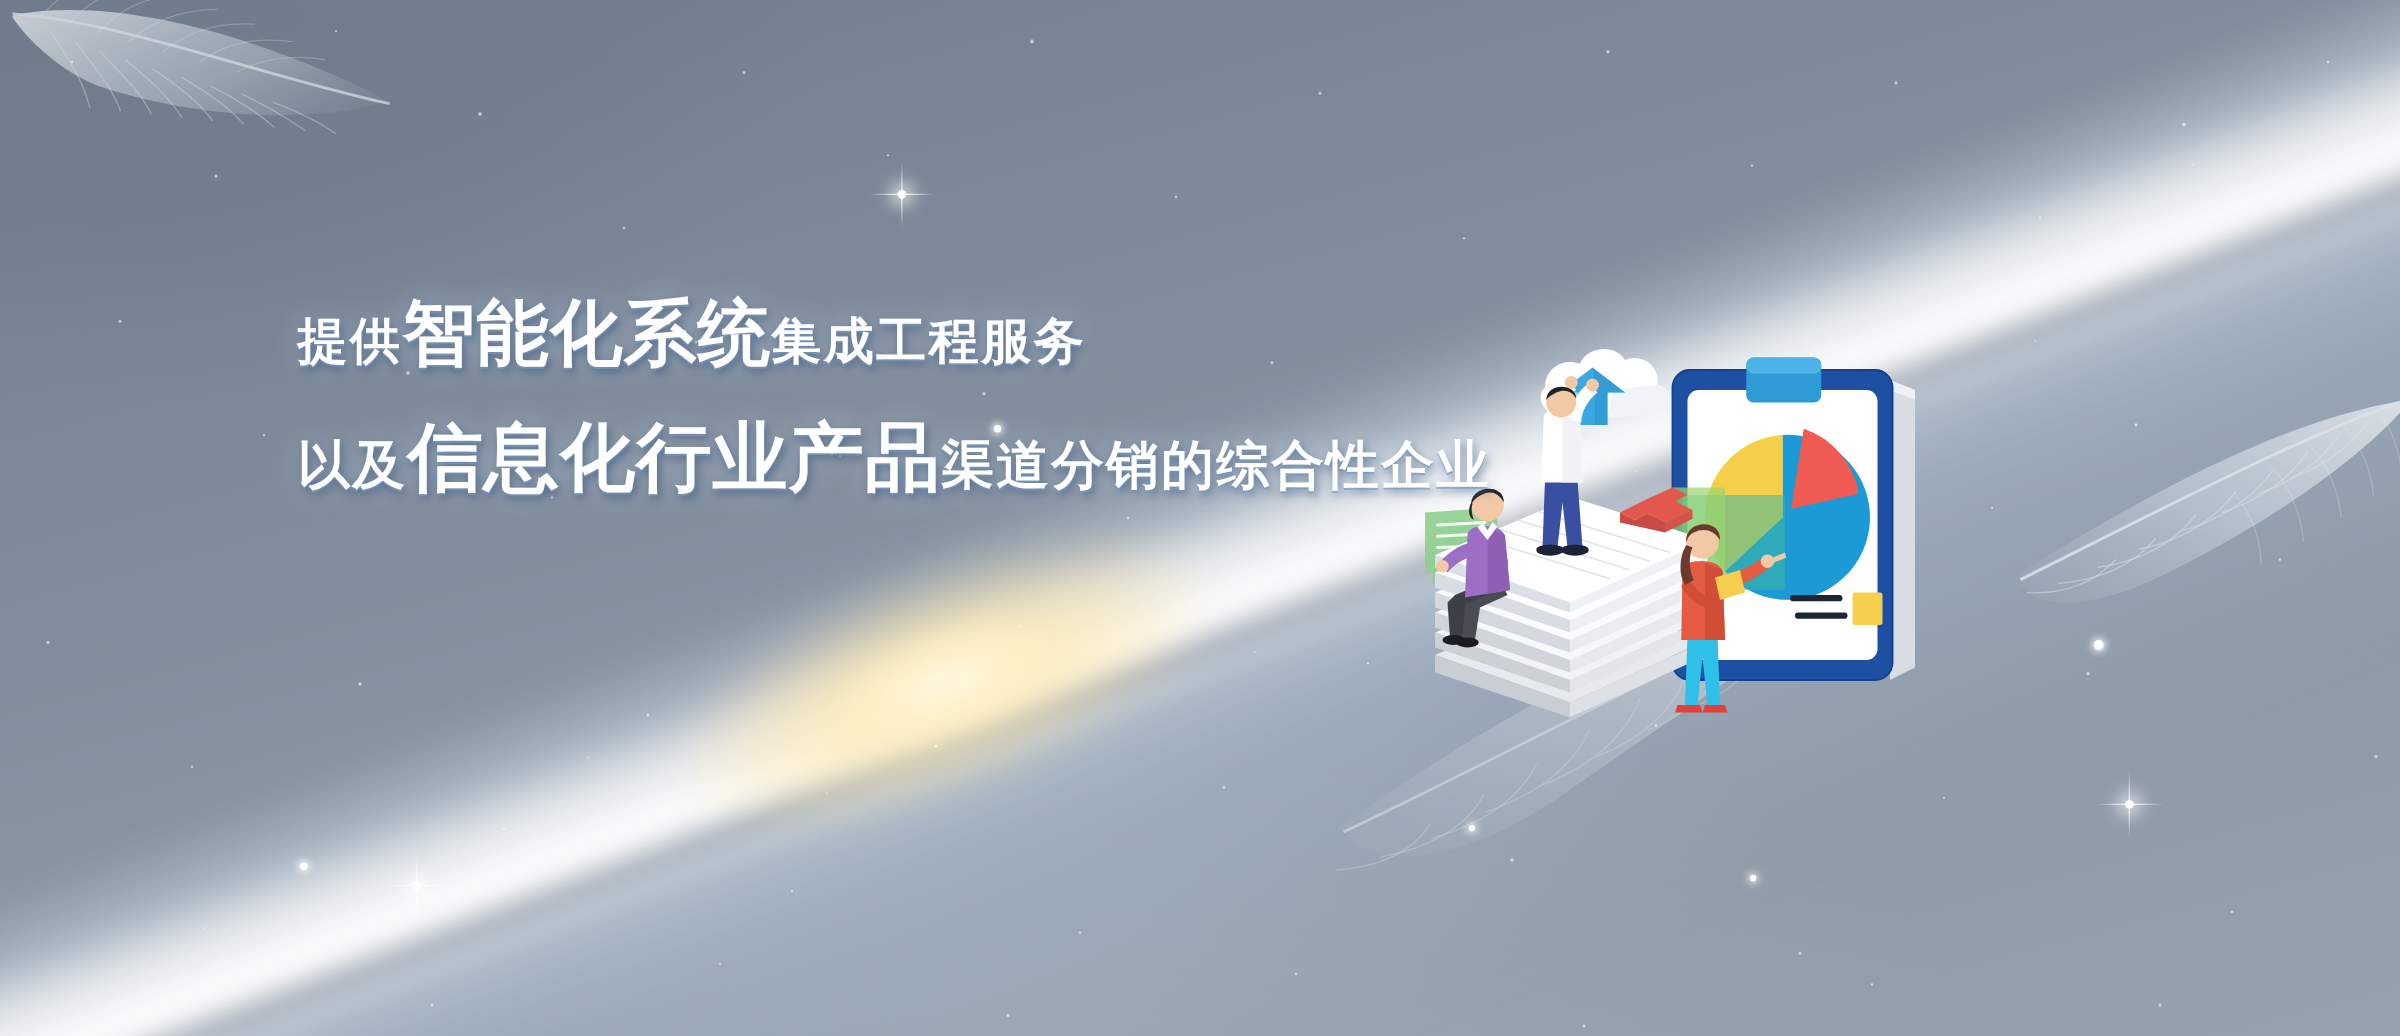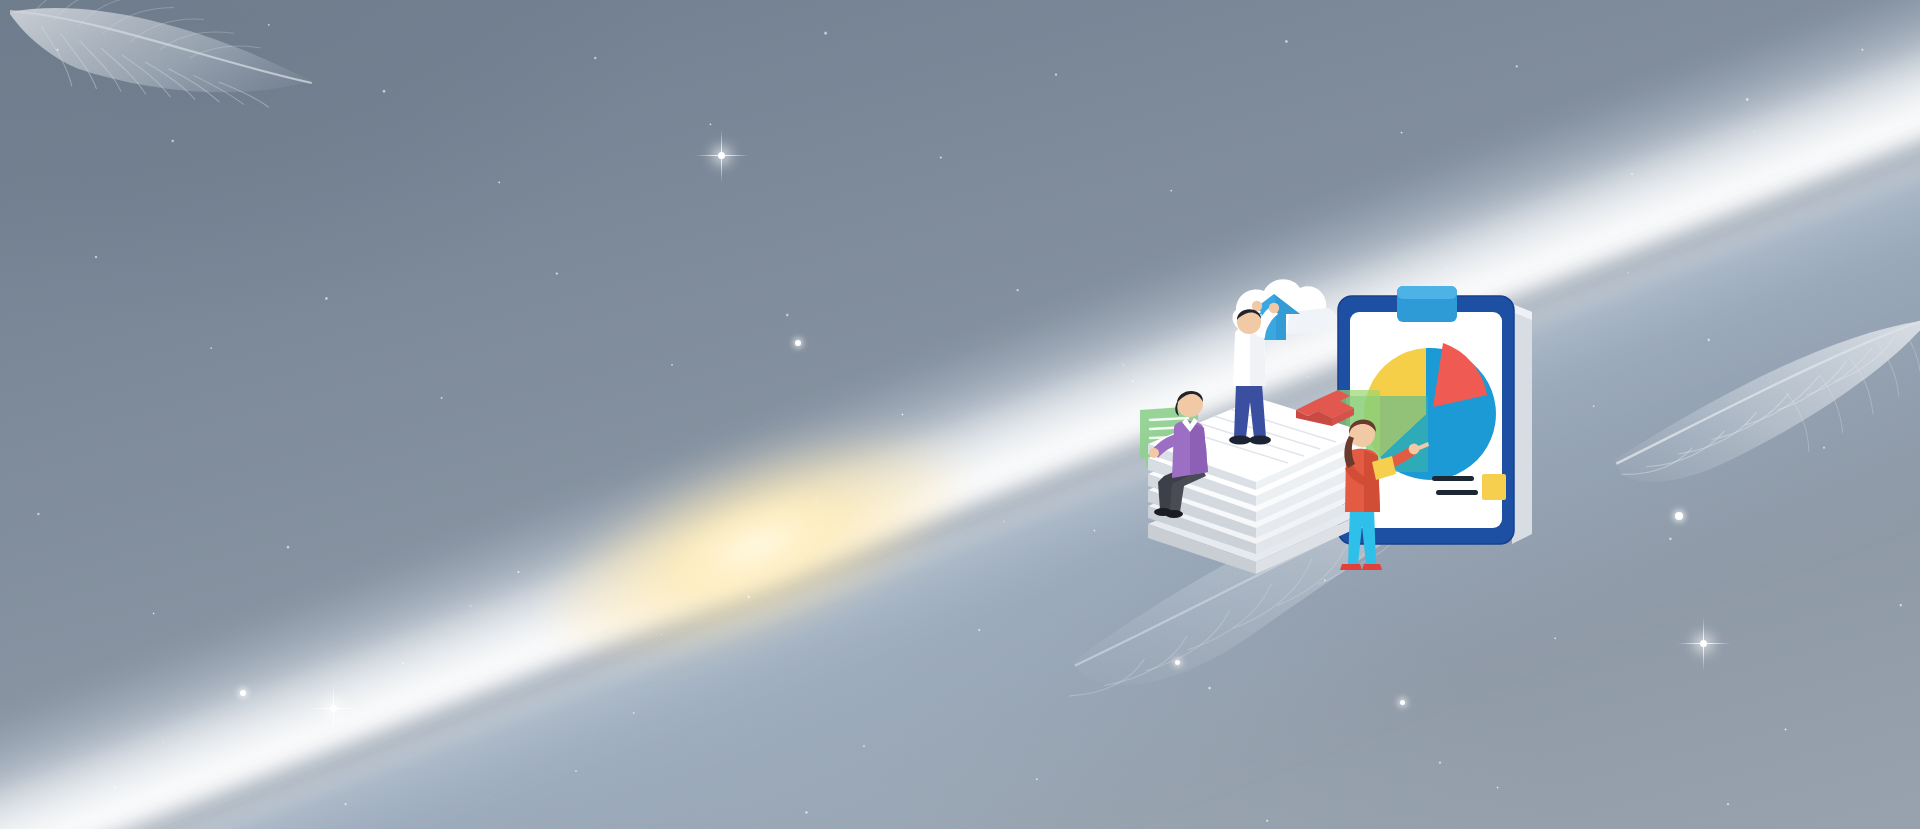--- a/index.html
+++ b/index.html
@@ -339,20 +339,28 @@
           <path d="M316 94 C 302 124, 272 146, 232 158"></path>
           <path d="M274 116 C 258 146, 226 166, 186 176"></path>
           <path d="M230 140 C 214 168, 182 186, 142 194"></path>
           <path d="M186 162 C 170 188, 138 202, 100 206"></path>
           <path d="M142 182 C 126 204, 98 214, 64 214"></path>
         </g>
       </g>
     </svg>
   </div>
 
+  <div class="headline">
+    <div class="line line1">
+      <span class="t-sm">提供</span><span class="t-lg">智能化系统</span><span class="t-sm">集成工程服务</span>
+    </div>
+    <div class="line line2">
+      <span class="t-sm">以及</span><span class="t-lg">信息化行业产品</span><span class="t-sm">渠道分销的综合性企业</span>
+    </div>
+  </div>
 
   <div class="illustration">
     <svg viewBox="0 0 420 330" xmlns="http://www.w3.org/2000/svg">
 
       <g>
 
         <path d="M372 42 L392 50 L392 272 L372 282 Z" fill="#d8dde4"></path>
         <path d="M372 42 L392 50 L392 58 L372 50 Z" fill="#eef1f5"></path>
 
         <rect x="198" y="34" width="176" height="248" rx="14" fill="#1d4fa3"></rect>

